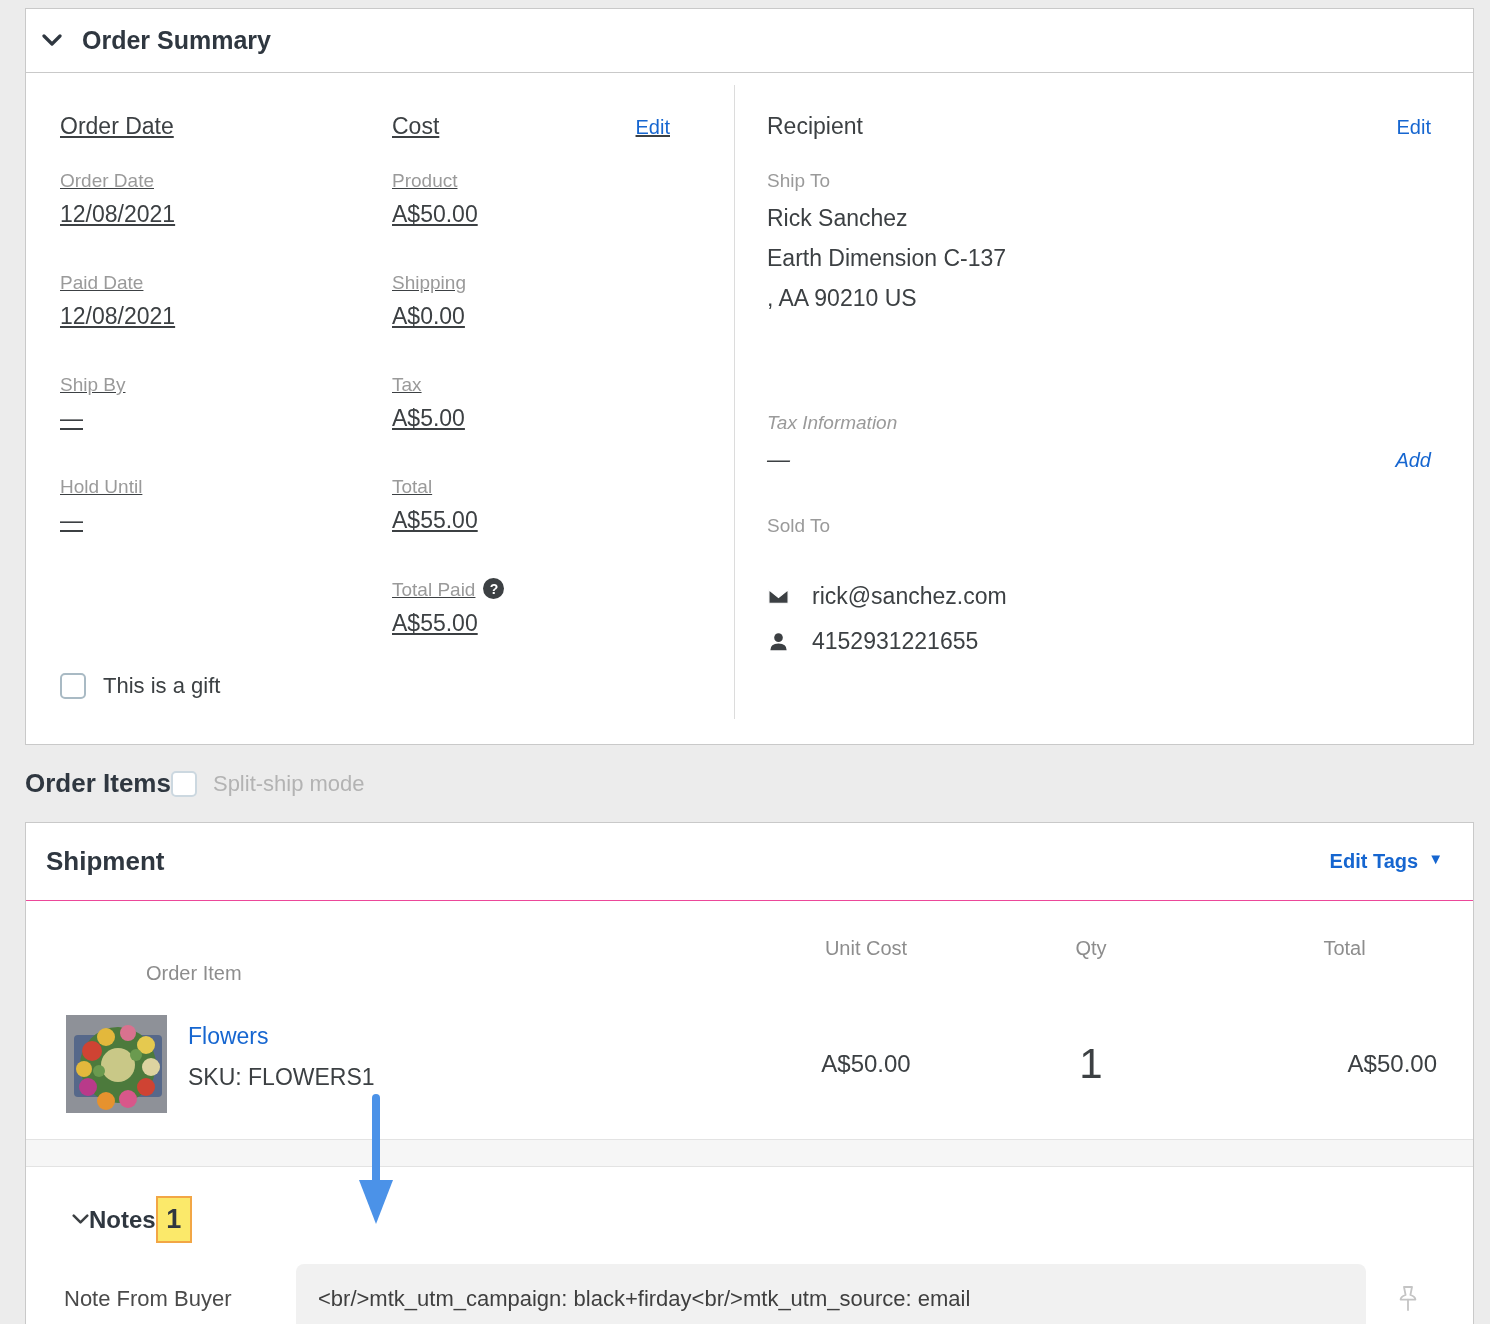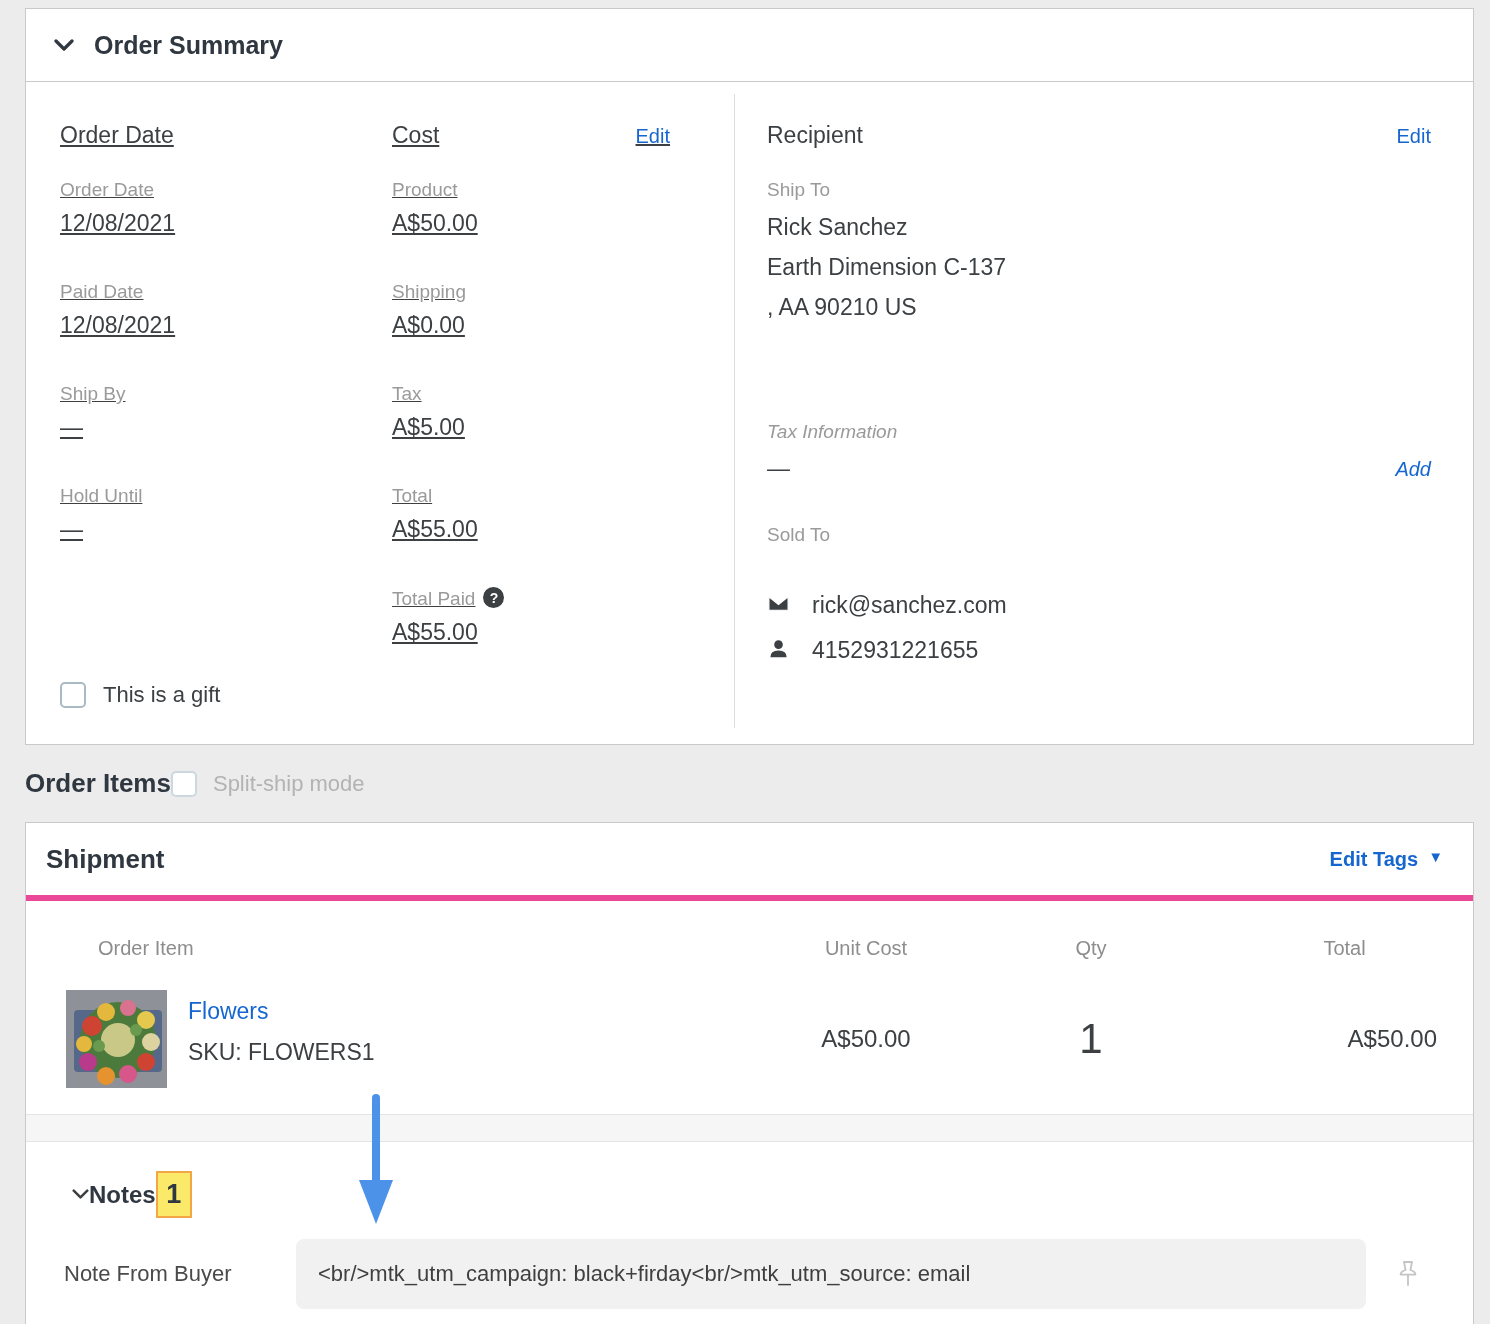--- a/index.html
+++ b/index.html
@@ -9,21 +9,21 @@
     background:#ececec;
     font-family:"Liberation Sans", sans-serif;
     color:#3c4043;
     position:relative;
     overflow:hidden;
   }
   .card { background:#fff; border:1px solid #c9c9c9; position:absolute; left:25px; width:1449px; }
 
   
   #order-summary-card { top:8px; height:737px; }
-  .card-header { height:73px; display:flex; align-items:center; padding:0 28px; border-bottom:1px solid #c9c9c9; }
+  .card-header { height:64px; display:flex; align-items:center; padding:0 16px; border-bottom:1px solid #c9c9c9; }
   .chev { width:20px; height:13px; flex:0 0 auto; cursor:pointer; }
   .card-title { font-size:25px; font-weight:bold; color:#2f3740; margin-left:20px; }
 
   .os-body { position:relative; height:662px; }
   .left-pane { position:absolute; left:1px; top:0; width:708px; height:100%; padding:40px 0 0 33px;text-decoration:underline; }
   .vdiv { position:absolute; left:708px; top:12px; bottom:16px; width:1px; background:#dcdcdc; }
   .right-pane { position:absolute; left:709px; top:0; right:0; height:100%; padding:40px 42px 0 32px; }
 
   .sec-head-row { display:flex; align-items:baseline; margin-bottom:30px; }
   .sec-title { font-size:23px; color:#3c4043; }
@@ -44,43 +44,43 @@
   .checkbox { width:26px; height:26px; border:2px solid #a9bac4; border-radius:5px; background:#fff; cursor:pointer; }
   .gift-label { font-size:22px; color:#3c4043; }
 
   .head-row { display:flex; justify-content:space-between; align-items:baseline; margin-bottom:30px; }
   .addr-line { font-size:23px; line-height:40px; color:#3c4043; }
   .tax-block { margin-top:94px;font-style:italic; }
   .tax-val-row { display:flex; justify-content:space-between; align-items:baseline; margin-top:12px; }
   .dash { font-size:23px; color:#3c4043; }
   .soldto-label { margin-top:42px; }
   .contact { margin-top:46px; }
-  .contact-row { display:flex; gap:22px; margin-bottom:18px; font-size:23px; color:#3c4043; }
+  .contact-row { display:flex; align-items:center; gap:22px; margin-bottom:18px; font-size:23px; color:#3c4043; }
   .cicon { width:23px; height:23px; flex:0 0 auto; }
 
   
   .items-strip { position:absolute; left:25px; right:16px; top:768px; display:flex; justify-content:flex-start; align-items:center; }
   .items-title { font-size:26px; font-weight:bold; color:#2f3740; }
   .split-row { display:flex; align-items:center; gap:16px; }
   .checkbox.light { border-color:#ccd8e0; border-width:2px; }
   .split-label { font-size:22px; color:#b3b3b3; }
 
   
   #shipment-card { top:822px; height:502px; border-bottom:0; }
-  .ship-header { height:78px; display:flex; align-items:center; padding:0 30px 0 20px; border-bottom:6px solid #ec4899; }
+  .ship-header { height:78px; display:flex; align-items:center; padding:0 30px 0 20px; border-bottom:1px solid #ec4899; }
   .ship-title { font-size:26px; font-weight:bold; color:#2f3740; }
   .badge { display:flex; margin-left:24px; cursor:pointer; }
   .badge-bar { width:10px; background:#42464a; border-radius:2px 0 0 2px; }
   .badge-body { background:#ecedee; border:1px solid #d2d2d2; border-left:0; padding:9px 19px; font-size:21px; color:#3c4043; border-radius:0 3px 3px 0; }
   .edit-tags { margin-left:auto; font-size:21px; display:flex; align-items:flex-start; gap:10px;font-weight:bold; }
   .caret { font-size:15px; color:#1666d0; }
 
   .tbl-head { display:grid; grid-template-columns:740px 200px 250px 257px; padding-top:36px; }
   .th { font-size:20px; color:#8d8d8d; text-align:center; }
-  .th.item { text-align:left; padding-left:72px; }
+  .th.item { text-align:left; padding-left:120px;margin-top:25px; }
   .tbl-row { display:grid; grid-template-columns:740px 200px 250px 257px; margin-top:30px; align-items:center; }
   .item-cell { display:flex; padding-left:40px; }
   .thumb { width:101px; height:98px; flex:0 0 auto; }
   .item-text { margin-left:21px; padding-top:8px; }
   .prod-link { font-size:23px; color:#1666d0; cursor:pointer; }
   .prod-sku { font-size:23px; color:#3c4043; margin-top:14px; }
   .num { font-size:24px; color:#3c4043; text-align:center; }
   .qty { font-size:42px; color:#3c4043; text-align:center; }
   .num.total { text-align:right; padding-right:36px; }
 

